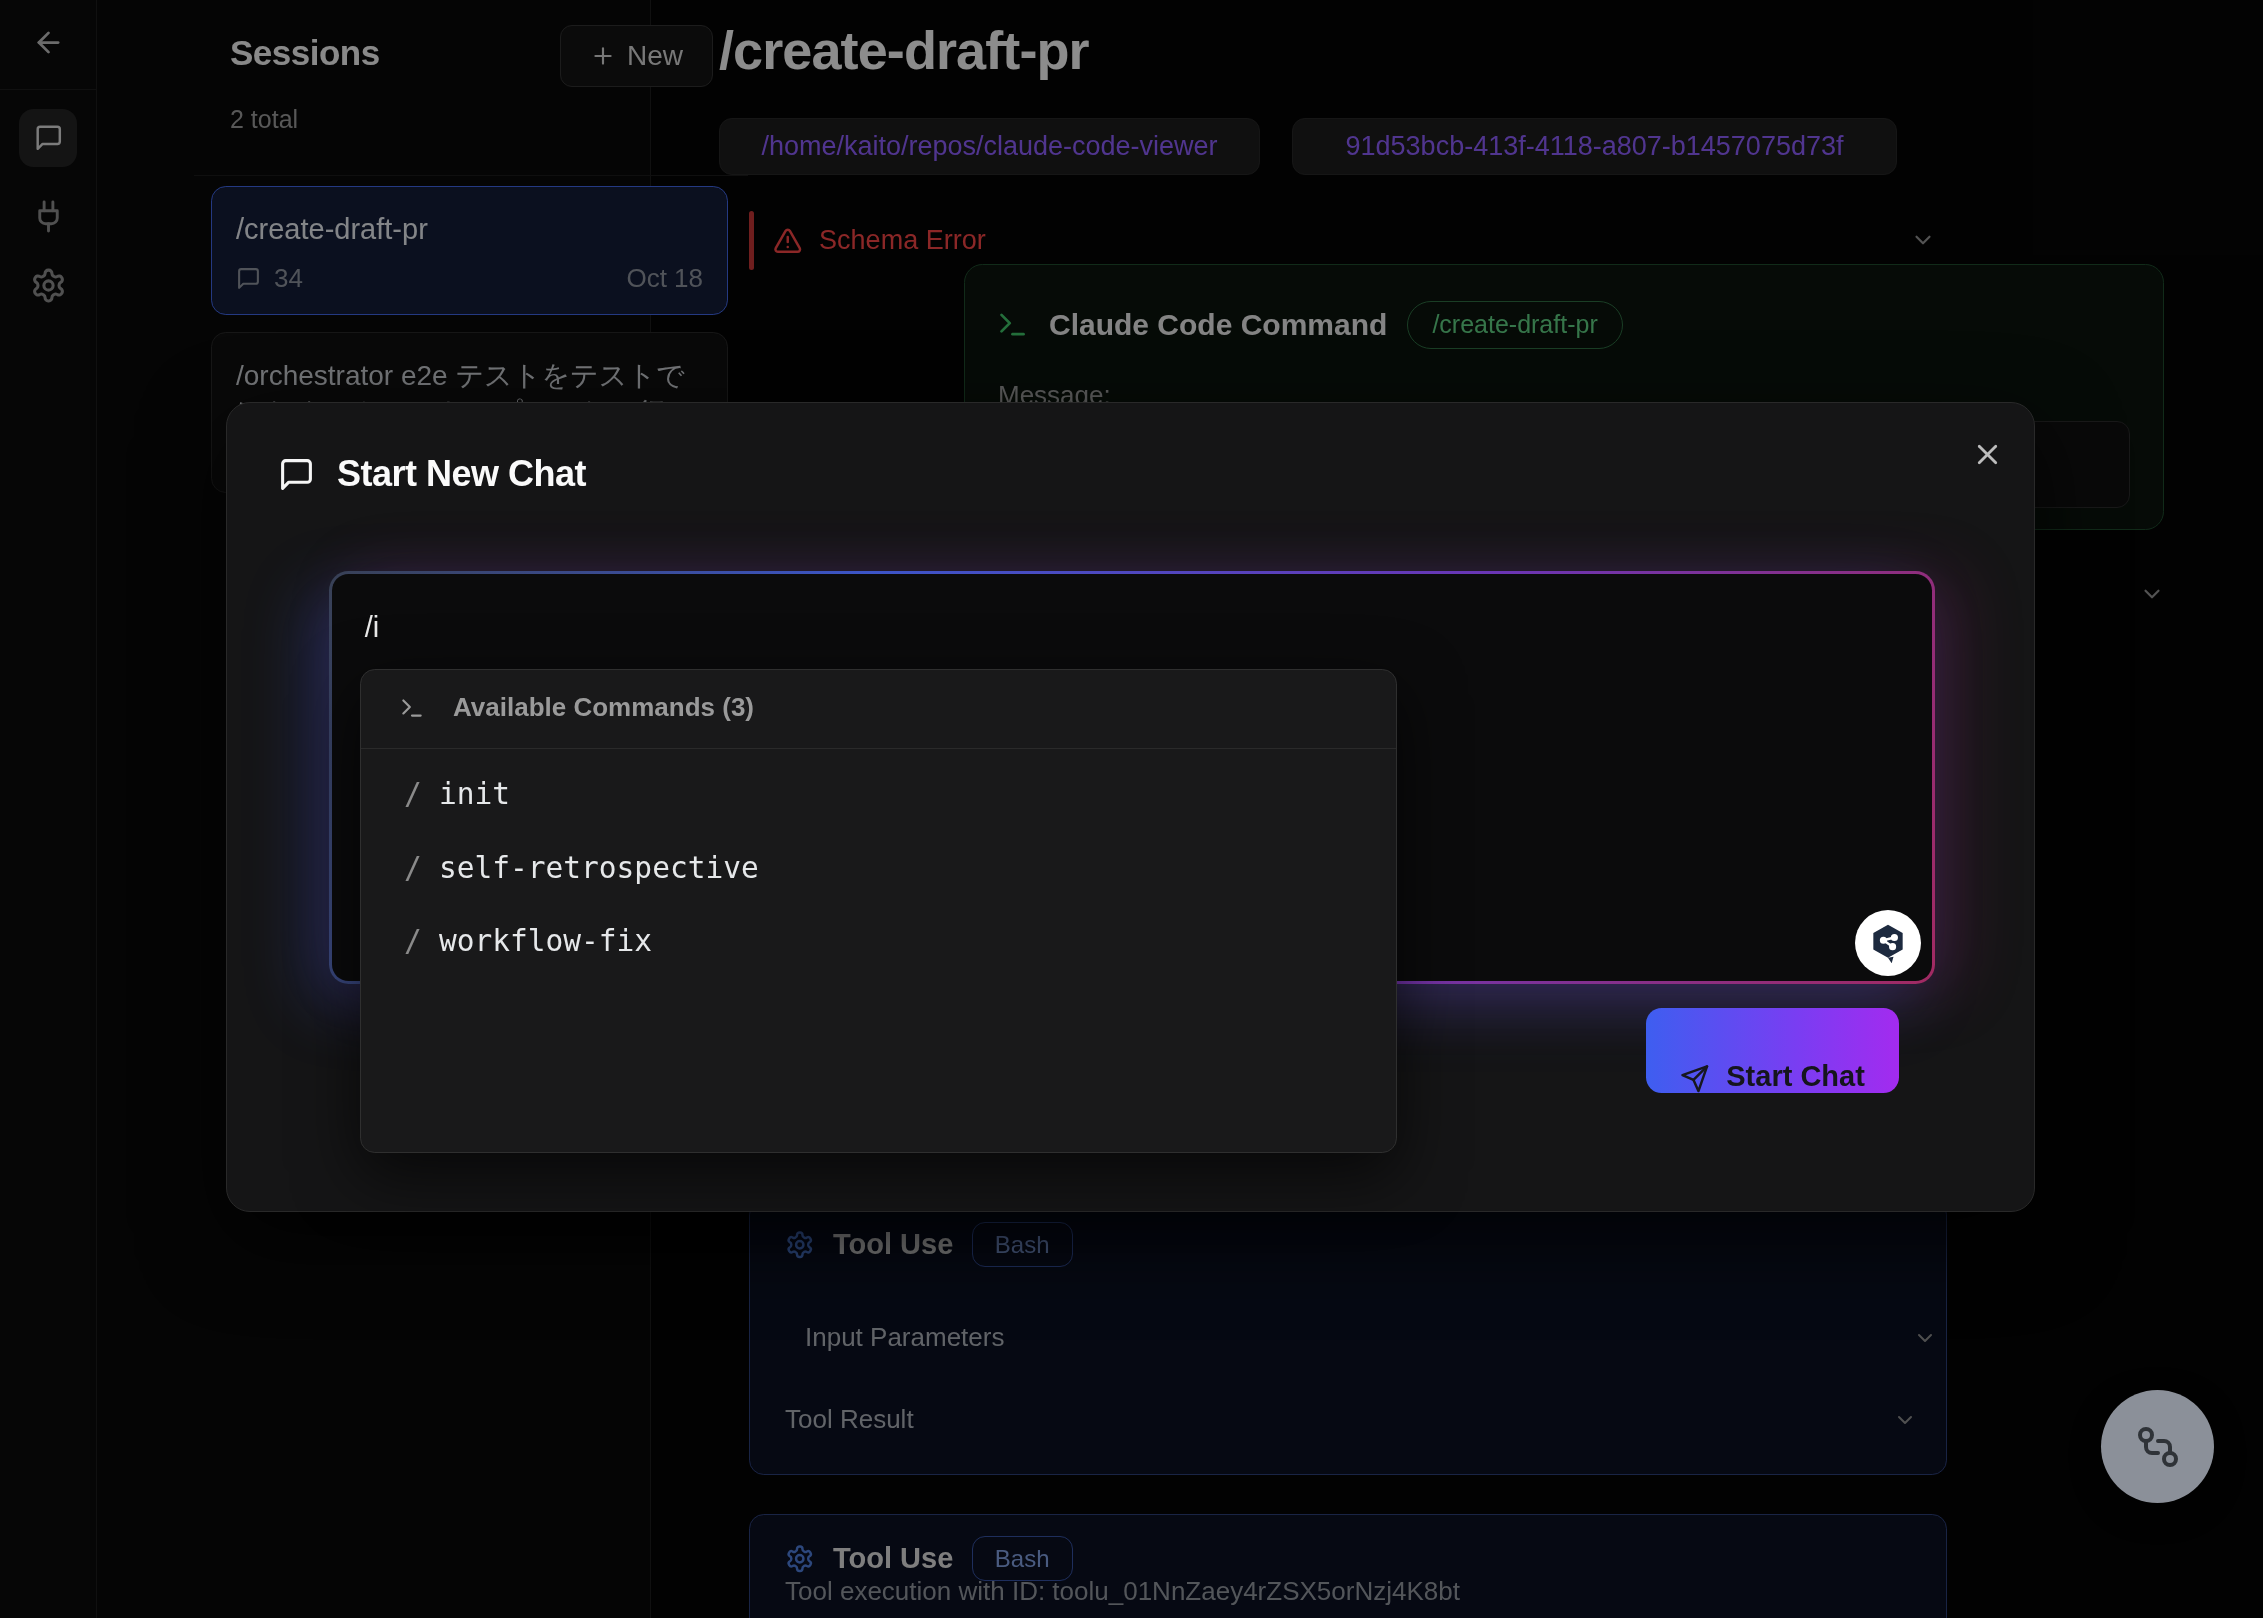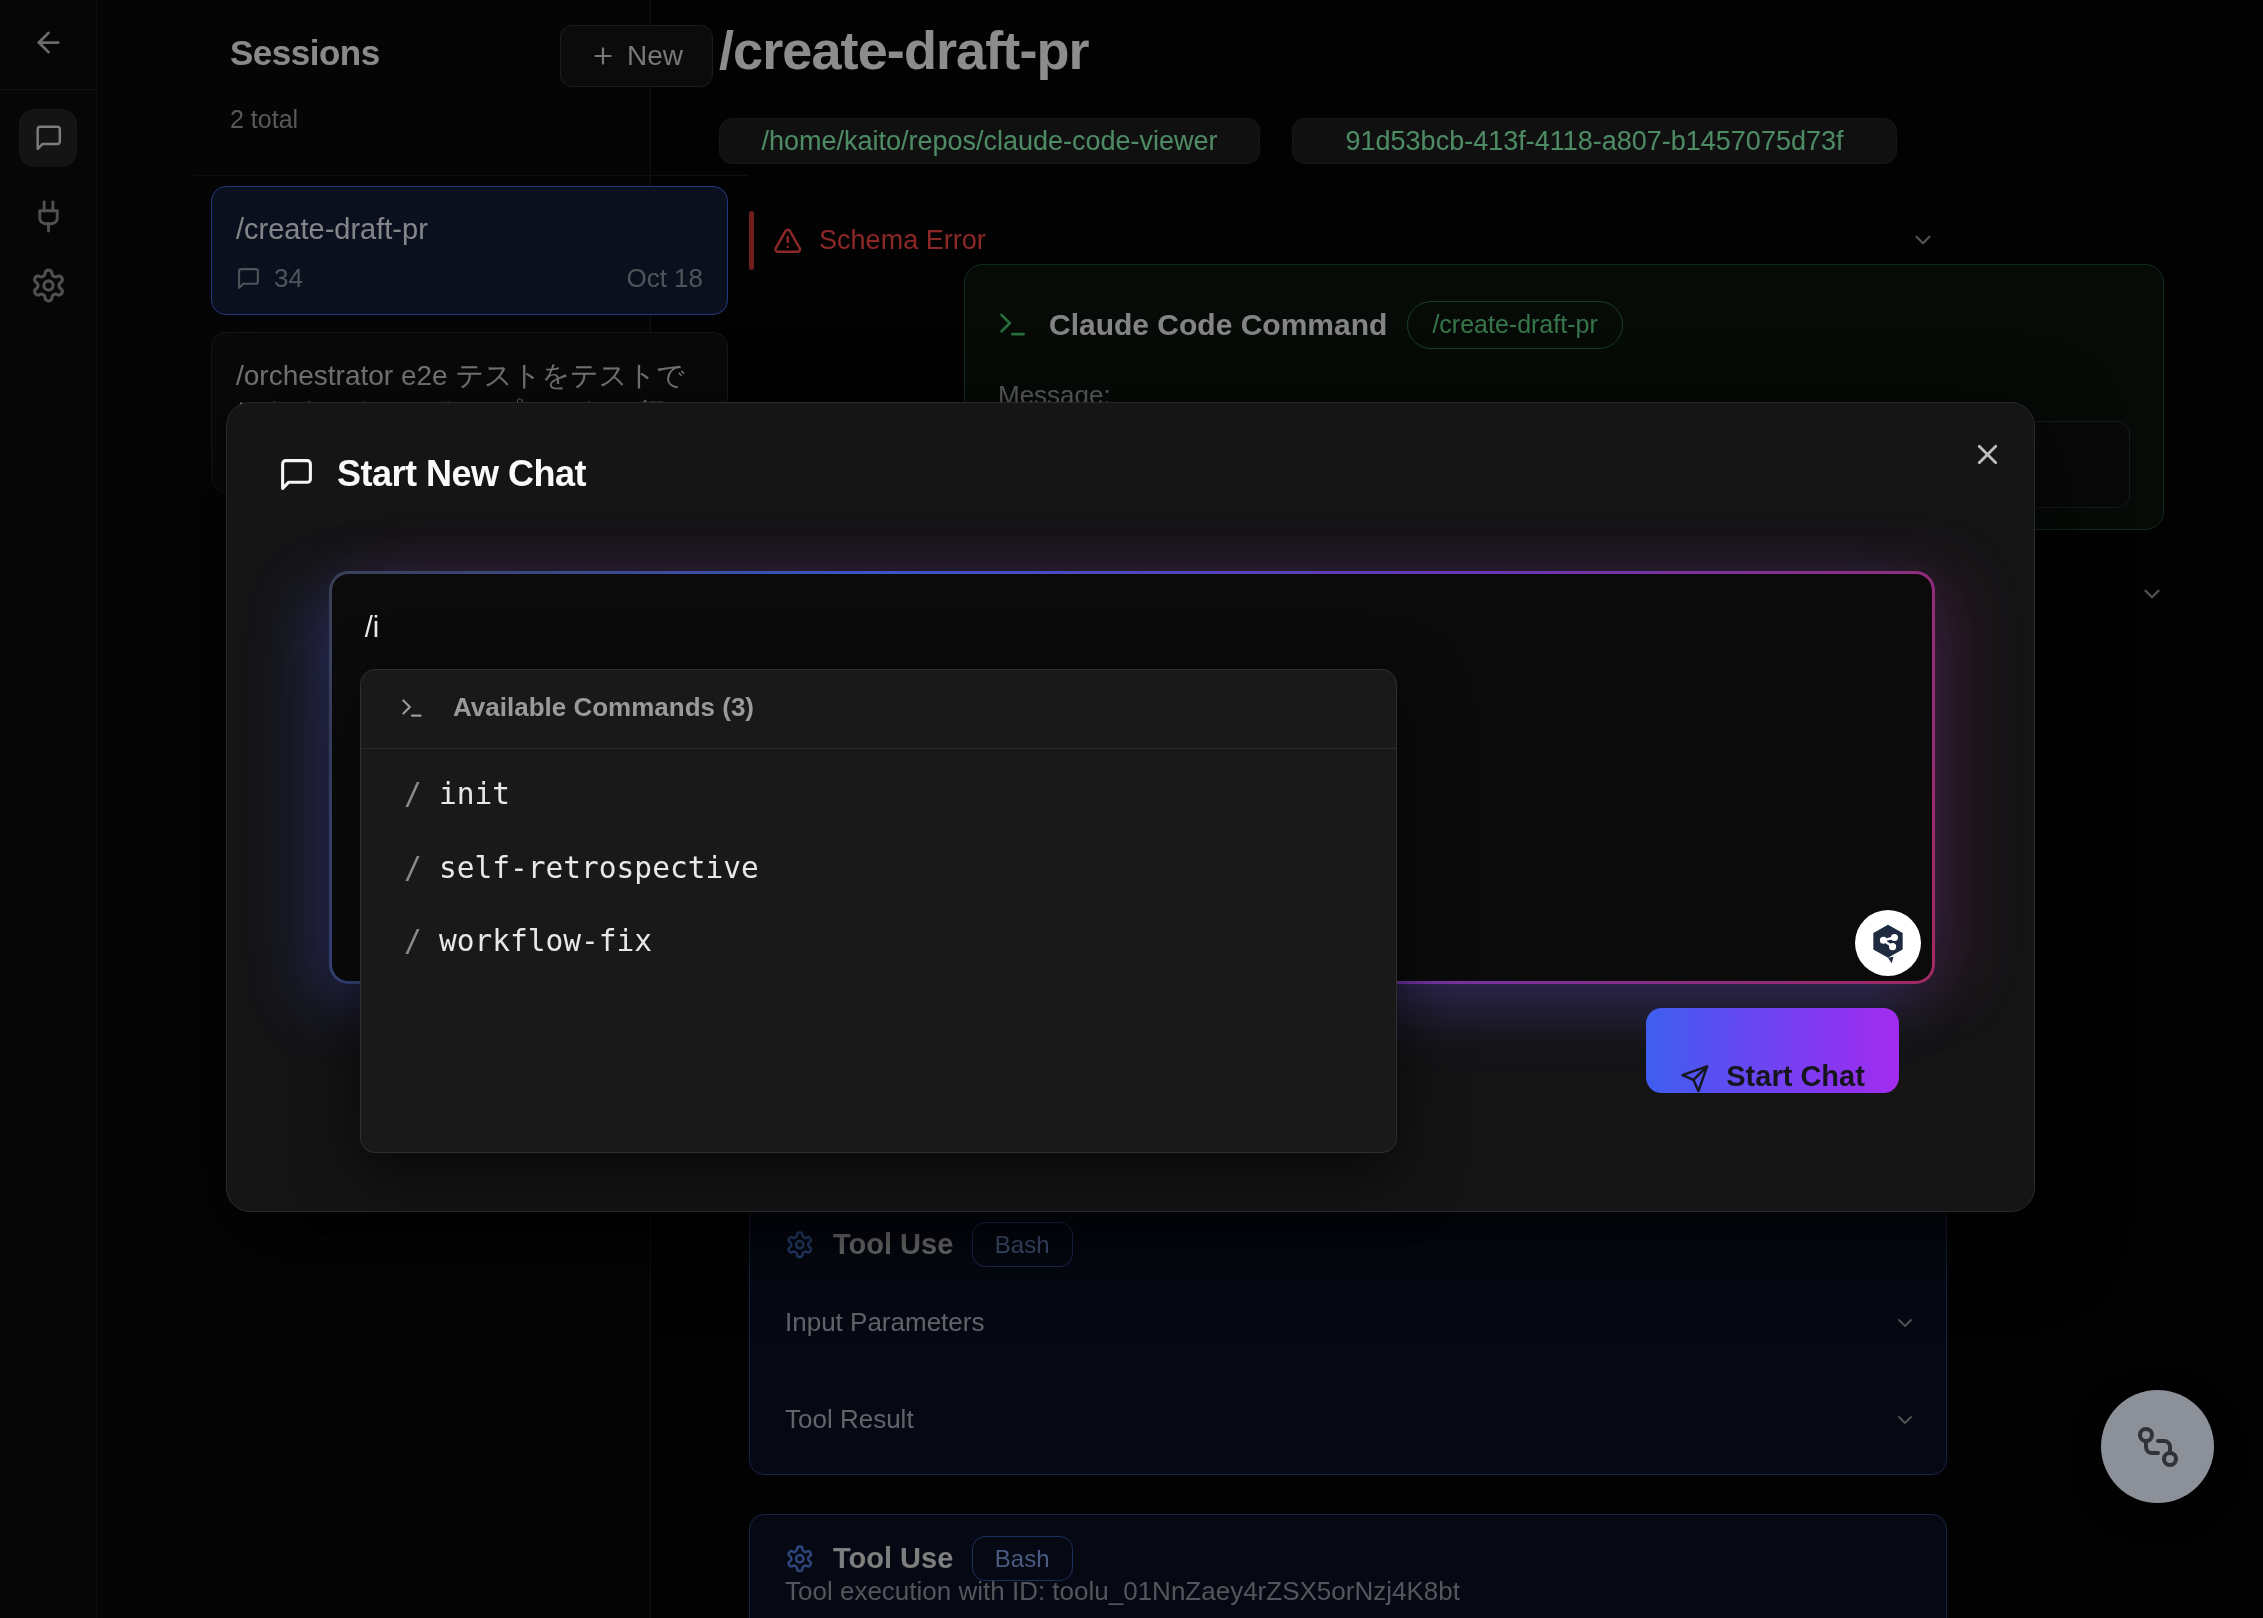--- a/index.html
+++ b/index.html
@@ -36,22 +36,22 @@
   .session-2 { top:332px; height:161px; background:#101010; border:1.4px solid #282828; }
   .session-title { font-size:29px; color:#e2e5ea; line-height:37px; }
   .session-2 .session-title { color:#c9ccd1; font-size:28px;
       display:-webkit-box; -webkit-line-clamp:2; -webkit-box-orient:vertical; overflow:hidden; }
   .session-meta { position:absolute; left:24px; right:24px; bottom:20px; display:flex; align-items:center; gap:13px;
                   font-size:26px; color:#8b909a; }
   .session-date { margin-left:auto; }
 
   
   .page-title { left:719px; top:18.5px; font-size:54px; font-weight:700; color:#f2f2f2; letter-spacing:-0.9px; }
-  .chip { top:118px; height:46px; border-radius:13px; background:#1c1c1c; border:0.9px solid #272727;
-          display:flex; align-items:center; justify-content:center; font-size:27px; color:#86efac; padding:0 40px; }
+  .chip { top:118px; height:57px; border-radius:13px; background:#1c1c1c; border:0.9px solid #272727;
+          display:flex; align-items:center; justify-content:center; font-size:27px; color:#8b5cf6; padding:0 40px; }
   .chip-path { left:719px; width:541px; }
   .chip-id { left:1292px; width:605px; }
 
   
   .schema-bar { left:749px; top:211px; width:4.6px; height:59px; background:#c03434; border-radius:2.8px; }
   .schema-row { left:773px; top:225px; display:flex; align-items:center; gap:16.6px; color:#ef4444; font-size:27px; }
   .schema-chevron { left:1910px; top:227px; color:#909090; cursor:pointer; }
 
   
   .cmd-card { left:964px; top:264px; width:1200px; height:266px; border:1.4px solid #1e4a2c; border-radius:18.5px; background:#0b130d; }
@@ -68,21 +68,21 @@
   .tool-card-2 { top:1514px; height:240px; }
   .tool-head { position:absolute; left:35px; top:14px; height:59px; display:flex; align-items:center; gap:18.5px; }
   .tool-gear { color:#4c7ad6; }
   .tool-title { font-size:29px; font-weight:600; color:#d9d9d9; }
   .tool-badge { border:1.4px solid #35509f; border-radius:13px; color:#7f9ddd; font-size:24px; padding:7.4px 22px; }
   .tool-exec { position:absolute; left:35px; font-size:26px; color:#8f949c; }
   .tool-card-1 .tool-exec { top:59px; }
   .tool-card-2 .tool-exec { top:61px; }
   .tool-section { position:absolute; left:35px; width:1132px; display:flex; align-items:center; justify-content:space-between;
                   font-size:26px; color:#a8acb4; cursor:pointer; }
-  .tool-sec-1 { top:106px; }
+  .tool-sec-1 { top:121px;margin-left:20px; }
   .tool-sec-2 { top:203px; }
   .tool-section .chev { color:#8a8a8a; }
 
   
   #overlay { position:absolute; inset:0; background:rgba(0,0,0,.42); z-index:10; }
 
   
   #modal { position:absolute; left:226px; top:402px; width:1809px; height:810px; z-index:20;
            background:#151516; border:0.9px solid #292929; border-radius:24px;
            box-shadow:0 28px 83px rgba(0,0,0,.75); }

